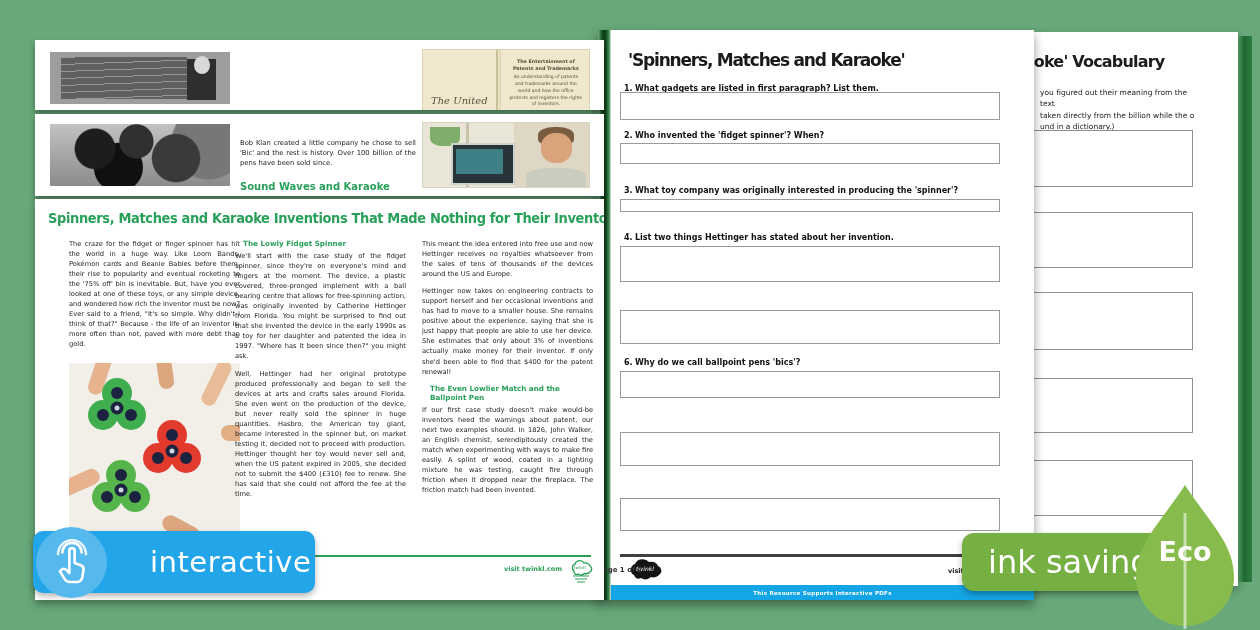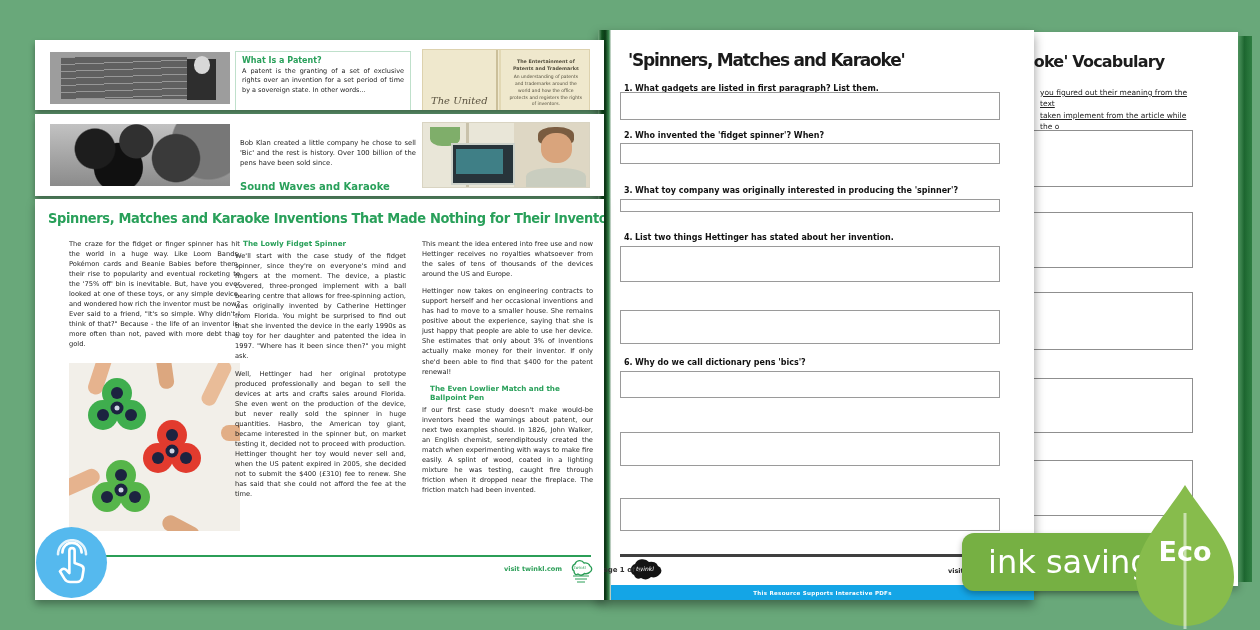--- a/index.html
+++ b/index.html
@@ -66,21 +66,21 @@
   .article-footer-rule{position:absolute;left:13px;top:356px;width:543px;height:2px;background:#2b9e57;}
   .article-footer-link{position:absolute;right:42px;top:366px;font-size:6.5px;font-weight:bold;color:#2b9e57;}
   .article-footer-logo{position:absolute;right:10px;top:360px;}
 
   
   #edge-strip{position:absolute;left:1238px;top:36px;width:14px;height:546px;
       background:linear-gradient(90deg,#5aa96c,#1e6831 45%,#2e7d41);}
   #vocab-page{position:absolute;left:660px;top:32px;width:578px;height:554px;background:#fff;
       box-shadow:0 4px 8px rgba(0,0,0,.3);}
   #vocab-title{position:absolute;left:137px;top:20px;font-size:16px;font-weight:bold;color:#1c1c1c;letter-spacing:-0.8px;}
-  .vocab-instr{position:absolute;left:380px;top:55px;width:160px;font-size:7.5px;line-height:1.5;color:#222;text-decoration:underline;}
+  .vocab-instr{position:absolute;left:380px;top:55px;width:160px;font-size:7.5px;line-height:1.5;color:#222;}
   .vbox{position:absolute;left:60px;width:473px;border:1px solid #8f8f8f;background:#fff;box-sizing:border-box;}
 
   #worksheet-page{position:absolute;left:598px;top:30px;width:436px;height:570px;background:#fff;
       box-shadow:0 5px 10px rgba(0,0,0,.4);overflow:hidden;}
   #worksheet-edge{position:absolute;left:0;top:0;width:13px;height:100%;
       background:linear-gradient(90deg,#79ad85,#11501f 30%,#0b3a16 55%,#3e8c52 85%,#e8e8e8);}
   #worksheet-title{position:absolute;left:30px;top:20px;font-size:17px;font-weight:bold;color:#1a1a1a;letter-spacing:-1.2px;}
   .q{position:absolute;left:26px;width:386px;font-size:8px;font-weight:bold;color:#111;}
   .q .qnum{display:inline-block;width:11px;}
   .qbox{position:absolute;left:22px;width:380px;border:1px solid #9a9a9a;background:#fff;box-sizing:border-box;}
@@ -111,21 +111,21 @@
 <body>
 
 <div id="canvas">
 
   <div id="edge-strip"></div>
 
   <div id="vocab-page">
     <div id="vocab-title">'Spinners, Matches and Karaoke' Vocabulary</div>
     <div class="vocab-instr">
       <div>you figured out their meaning from the text</div>
-      <div>taken implement from the article while the o</div>
+      <div>taken directly from the billion while the o</div>
       <div>und in a dictionary.)</div>
     </div>
     <div class="vbox" style="top:98px;height:57px"></div>
     <div class="vbox" style="top:180px;height:56px"></div>
     <div class="vbox" style="top:260px;height:58px"></div>
     <div class="vbox" style="top:346px;height:55px"></div>
     <div class="vbox" style="top:428px;height:56px"></div>
     <div class="vbox" style="top:508px;height:46px"></div>
   </div>
 
@@ -149,21 +149,21 @@
     <div class="qbox" style="top:169px;height:13px"></div>
 
     <div class="q" style="top:203px">
       <span class="qnum">4.</span><span>List two things Hettinger has stated about her invention.</span>
     </div>
     <div class="qbox" style="top:216px;height:36px"></div>
 
     <div class="qbox" style="top:280px;height:34px"></div>
 
     <div class="q" style="top:328px">
-      <span class="qnum">6.</span><span>Why do we call dictionary pens 'bics'?</span>
+      <span class="qnum">6.</span><span>Why do we call ballpoint pens 'bics'?</span>
     </div>
     <div class="qbox" style="top:341px;height:27px"></div>
 
     <div class="qbox" style="top:402px;height:34px"></div>
 
     <div class="q" style="top:468px">
       <span class="qnum">8.</span><span>State two facts you know about the 'smiley face' design.</span>
     </div>
     <div class="qbox" style="top:468px;height:33px"></div>
 
@@ -177,24 +177,20 @@
     <div id="ws-bluebar">
       <span>This Resource Supports Interactive PDFs</span>
     </div>
   </div>
 
   <div class="strip" id="strip1">
     <div class="photo-bw1">
       <div class="board"></div>
         <div class="figure"></div>
         <div class="head"></div>
-    </div>
-    <div class="patent-box">
-      <h4>What Is a Patent?</h4>
-      <p>A patent is the granting of a set of exclusive rights over an invention for a set period of time by a sovereign state. In other words...</p>
     </div>
     <div class="book-card">
       <div class="spine"></div>
       <div class="script">The United</div>
       <div class="bktext">
         <b>The Entertainment of Patents and Trademarks</b>
         <span>An understanding of patents and trademarks around the world and how the office protects and registers the rights of inventors.</span>
       </div>
     </div>
   </div>
@@ -280,20 +276,23 @@
 
     <div class="article-footer-rule"></div>
     <div class="article-footer-link">visit twinkl.com</div>
     <svg class="article-footer-logo" width="26" height="26" viewBox="0 0 26 26">
       <path d="M6 12 a4 4 0 0 1 1-7 a5 5 0 0 1 9-1 a5 4 0 0 1 6 3 a3.5 3.5 0 0 1 0 6 c-1.5 1.5-3.5 2-5.5 1.5 c-2 2-4.5 2-6.5 .5 c-2 1.5-4 0-4-3z" fill="none" stroke="#2b9e57" stroke-width="1.4"></path>
       <text x="6" y="10" font-size="4" fill="#2b9e57" font-style="italic">twinkl</text>
       <path d="M5 17 h16 M7 20 h12 M9 23 h8" stroke="#2b9e57" stroke-width="1"></path>
     </svg>
   </div>
 
+  <div id="badge-interactive">
+    <span class="label">interactive</span>
+  </div>
   <div id="tap-circle">
     <svg width="42" height="48" viewBox="0 0 48 54">
       <g fill="none" stroke="#ffffff" stroke-width="3" stroke-linecap="round" stroke-linejoin="round">
         <path d="M13 15 a11 11 0 0 1 22 0"></path>
         <path d="M8 17 a16 16 0 0 1 32 0" opacity=".85"></path>
         <path d="M21 30 V13 a3 3 0 0 1 6 0 v14 l7 2.5 a5 5 0 0 1 3.2 5.4 l-1.4 8.4 a6.5 6.5 0 0 1 -6.4 5.4 h-7.5 a7.5 7.5 0 0 1 -6.4 -3.6 l-5.3 -8.6 2.2 -2.2 a4 4 0 0 1 5 .6 l3.6 3.6 z"></path>
       </g>
     </svg>
   </div>
 

